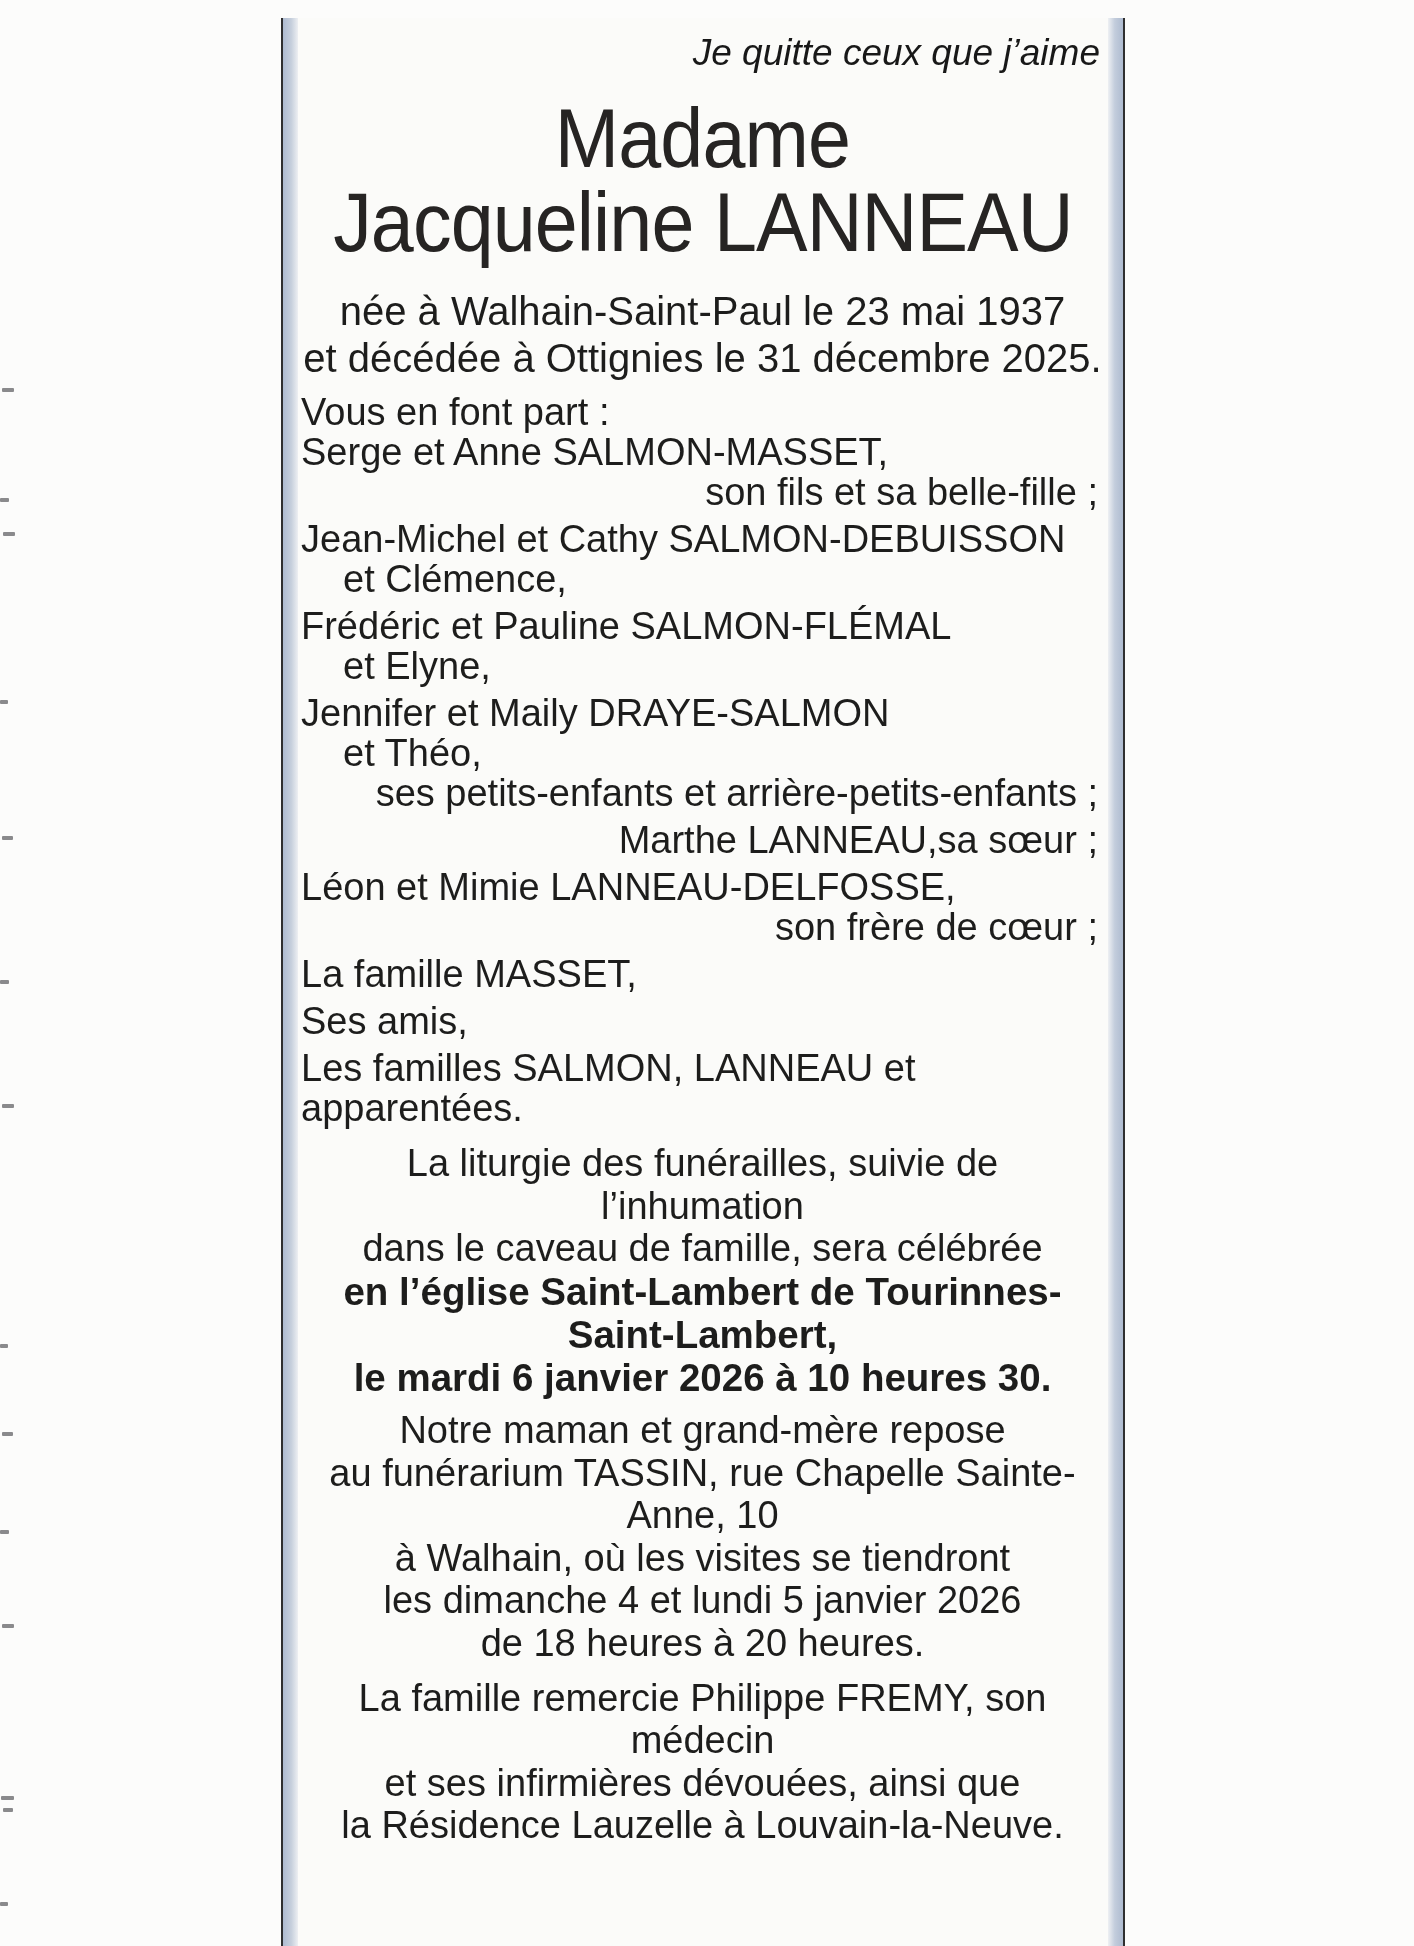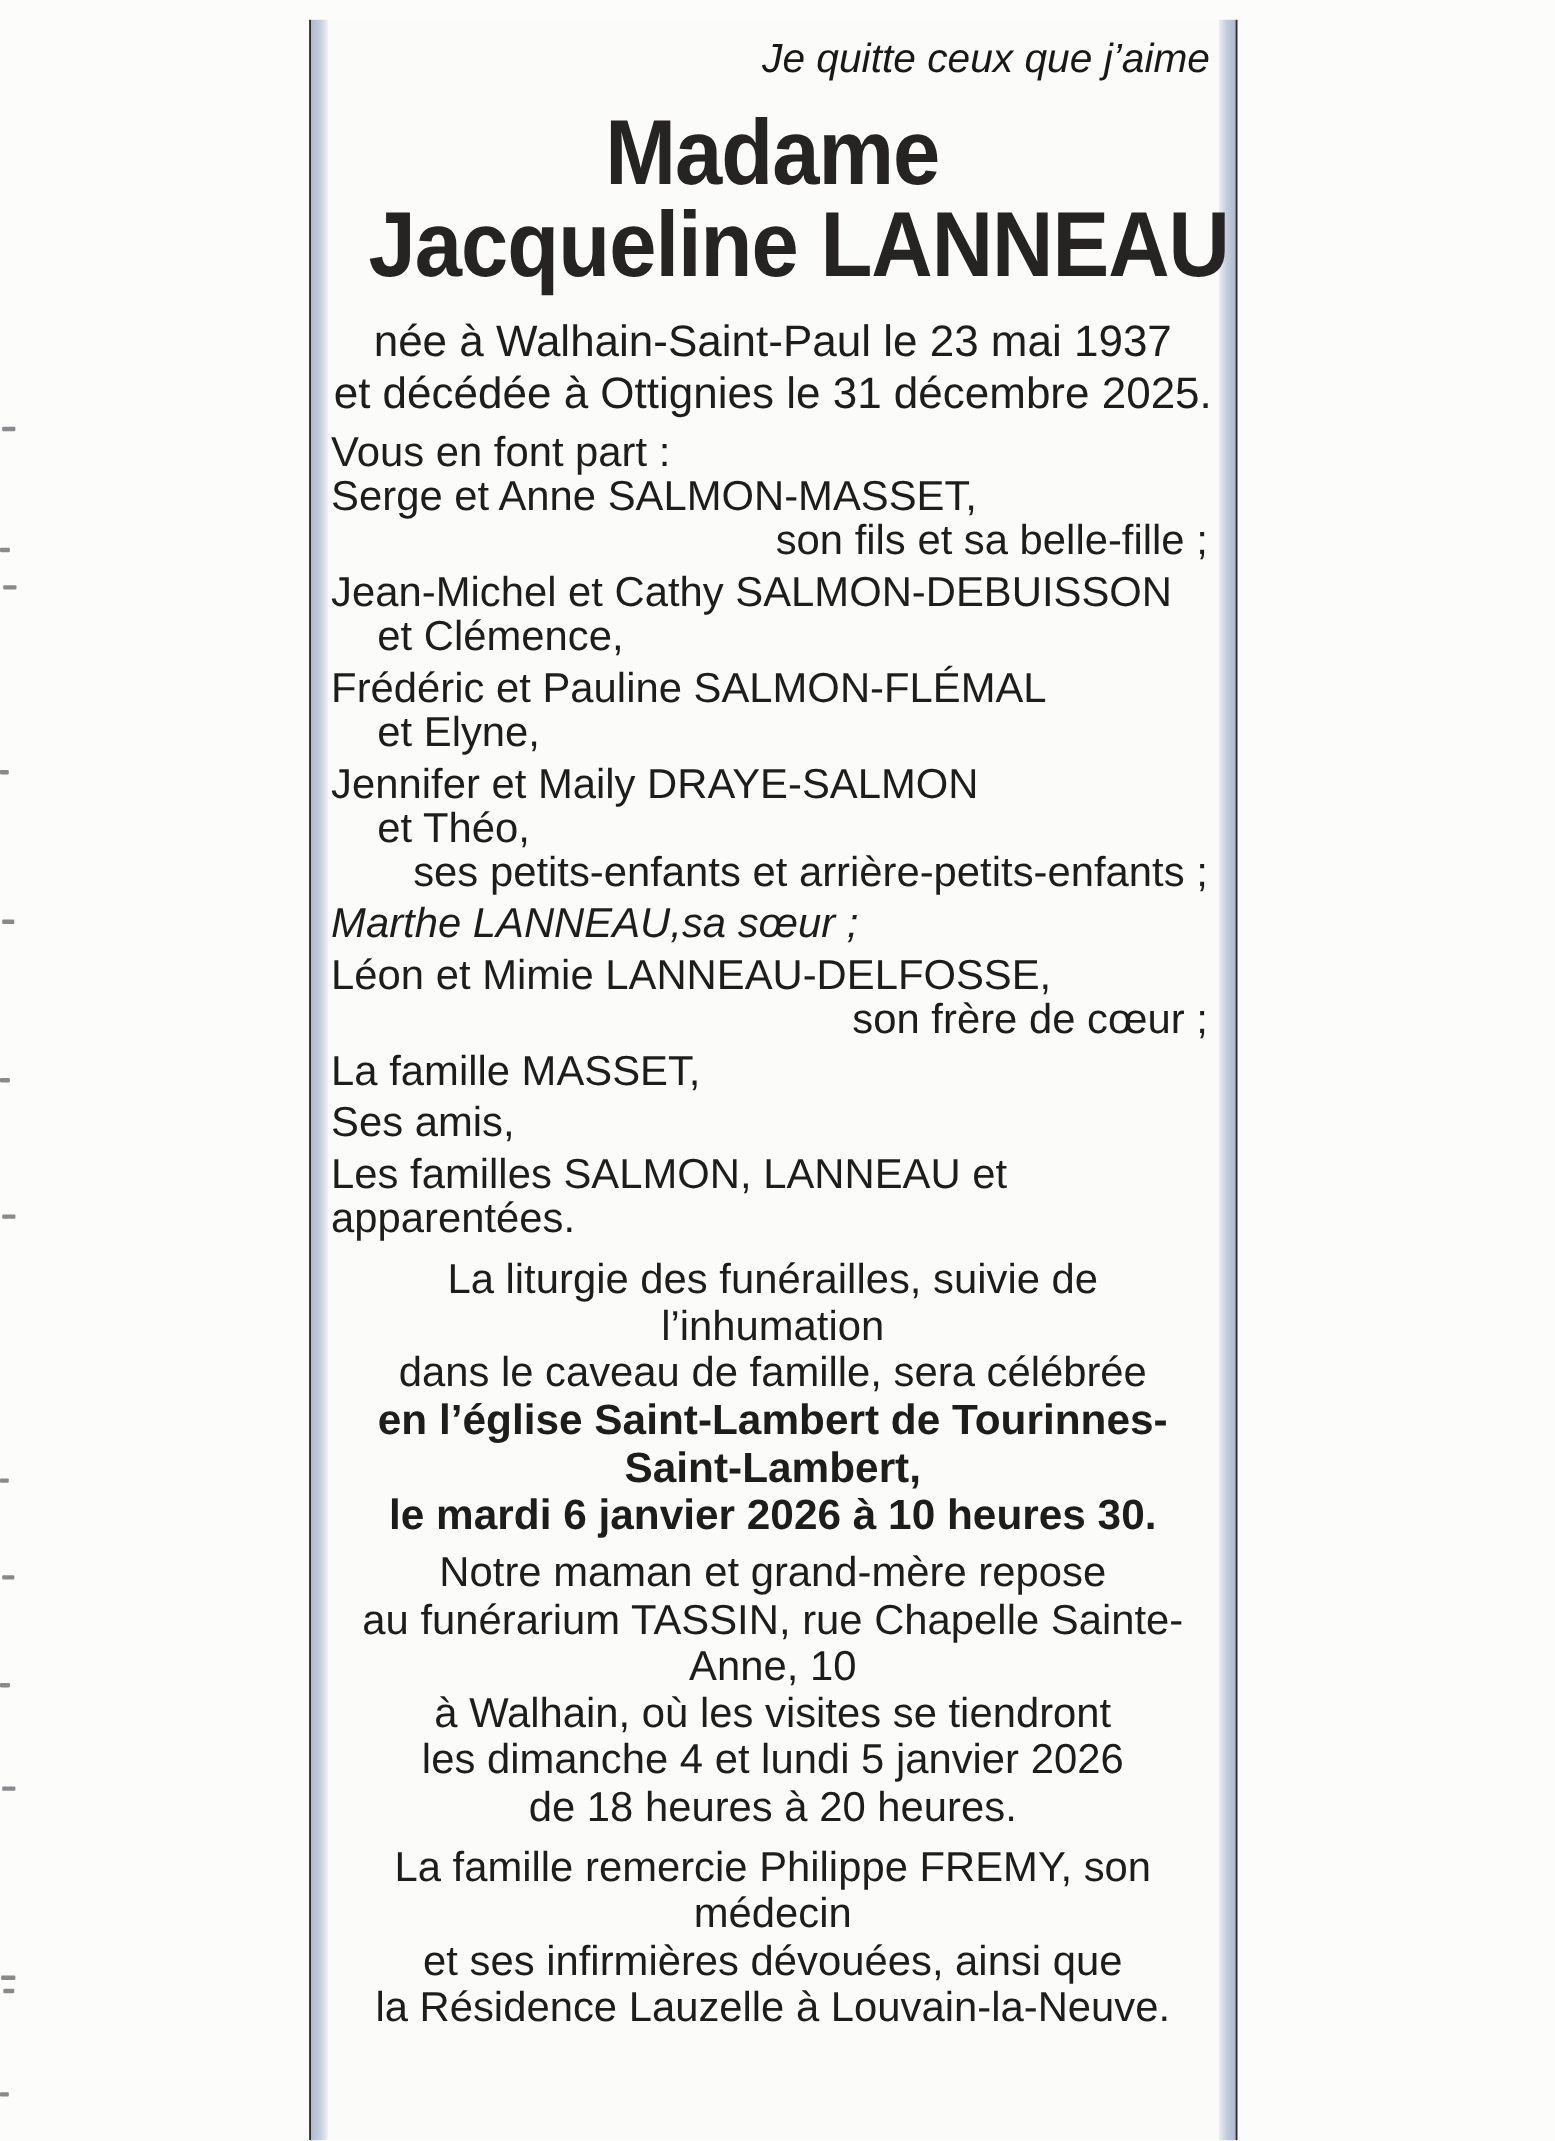--- a/index.html
+++ b/index.html
@@ -8,32 +8,32 @@
   
   .clip{position:absolute;left:281px;top:18px;width:840px;bottom:0;background:#fbfbf9;
         border-left:2px solid #2f2f2f;border-right:2px solid #2f2f2f;}
   .shade{position:absolute;top:0;bottom:0;width:15px;}
   .shade.left{left:0;background:linear-gradient(90deg,#aebbd0,#c6cfdc 55%,#edeff2);}
   .shade.right{right:0;background:linear-gradient(270deg,#aebbd0,#c3cddc 55%,#eef0f3);}
   .content{position:absolute;left:18px;right:19px;top:0;}
 
   .quote{margin-top:12px;text-align:right;font-style:italic;font-size:37px;line-height:1.24;
          color:#181818;padding-right:4px;}
-  .title{margin-top:20px;text-align:center;font-weight:bold;font-size:84px;line-height:1.0;
+  .title{margin-top:20px;text-align:center;font-weight:normal;font-size:84px;line-height:1.0;
          color:#262423;letter-spacing:-1px;}
   .title .tline{display:inline-block;transform:scaleX(.92);white-space:nowrap;}
   .subtitle{margin-top:26px;text-align:center;font-weight:bold;font-size:41px;color:#242322;}
   .birth{margin-top:24px;text-align:center;font-size:40px;line-height:1.18;}
 
   .list{margin-top:10px;font-size:38px;line-height:40px;}
   .list .row{min-height:40px;}
   .list .row.gap{margin-top:7px;}
   .list .row.indent{padding-left:42px;}
   .list .row.right{text-align:right;padding-right:6px;}
-  .list .row.split{display:flex;justify-content:flex-start;padding-right:6px;font-style:italic;}
+  .list .row.split{display:flex;justify-content:flex-end;padding-right:6px;}
 
   .para{text-align:center;font-size:38px;line-height:1.12;}
   .para .line.bold{font-weight:bold;font-size:38.5px;}
   .funeral{margin-top:14px;}
   .repose{margin-top:10px;text-align:center;}
   .thanks{margin-top:12px;}
 
   
   .artifact{position:absolute;background:#6d6d70;height:4px;border-radius:1px;opacity:.8;}
 </style>

